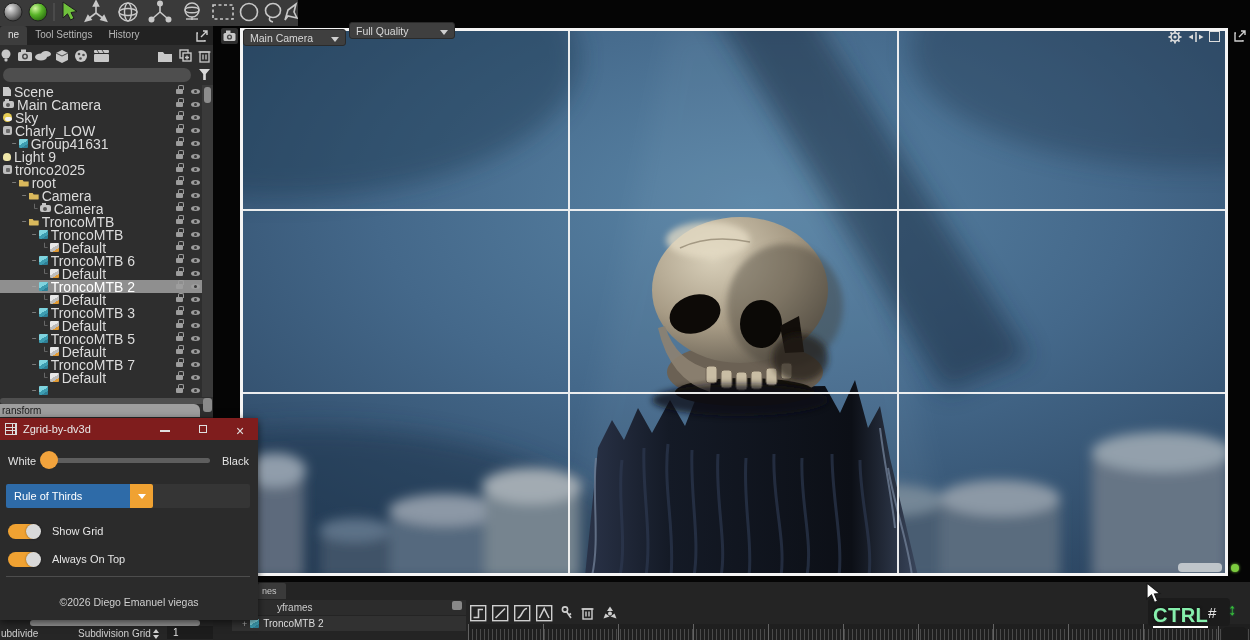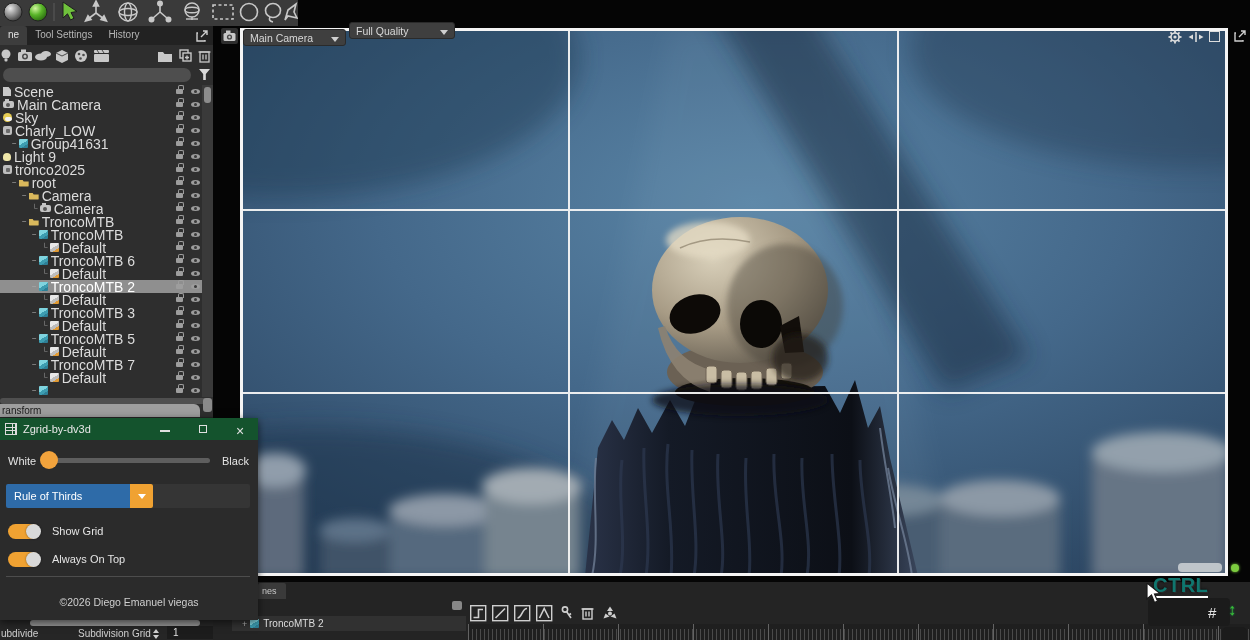--- a/index.html
+++ b/index.html
@@ -75,21 +75,21 @@
   .pill{position:absolute;height:17px;background:#3f3f3f;border:1px solid #2a2a2a;border-radius:3px;
      color:#d8d8d8;font-size:10.5px;display:flex;align-items:center;padding:0 6px;box-sizing:border-box;}
   .car{margin-left:auto;padding-left:10px;}
   .car::before{content:"";display:inline-block;border-left:4px solid transparent;border-right:4px solid transparent;
      border-top:5px solid #cfcfcf;}
   #vp-scrollpill{left:1178px;top:563px;width:44px;height:9px;background:#cfd3d6;border-radius:4px;opacity:.85;}
   #green-dot{left:1231px;top:564px;width:8px;height:8px;border-radius:50%;background:#7ccc3f;box-shadow:0 0 3px #7ccc3f;}
 
   
   #dialog{left:0;top:418px;width:258px;height:202px;background:#2b2b2b;box-shadow:0 2px 8px rgba(0,0,0,.6);}
-  #dlg-title{position:absolute;left:0;top:0;width:258px;height:22px;background:#14532d;display:flex;align-items:center;}
+  #dlg-title{position:absolute;left:0;top:0;width:258px;height:22px;background:#7f1d1d;display:flex;align-items:center;}
   #dlg-grid-icon{width:12px;height:12px;margin:0 6px 0 5px;border:1px solid #dcdcdc;box-sizing:border-box;
      background-image:repeating-linear-gradient(0deg,transparent 0 2.5px,#dcdcdc 2.5px 3.5px),
                       repeating-linear-gradient(90deg,transparent 0 2.5px,#dcdcdc 2.5px 3.5px);}
   #dlg-title-text{color:#e8e8e8;font-size:11px;}
   .winbtn{position:absolute;top:4px;width:14px;height:14px;color:#e0e0e0;text-align:center;}
   .btn-min::before{content:"";position:absolute;left:2px;top:8px;width:10px;height:1.5px;background:#e0e0e0;}
   .btn-max::before{content:"";position:absolute;left:2.5px;top:3px;width:8px;height:8px;border:1.2px solid #e0e0e0;box-sizing:border-box;}
   .btn-close::before{content:"×";font-size:14px;line-height:13px;}
   .dlg-label{position:absolute;color:#e4e4e4;font-size:11px;}
   #dlg-slider-track{position:absolute;left:44px;top:40px;width:166px;height:5px;background:#5e5e5e;border-radius:3px;}
@@ -117,21 +117,21 @@
      font-size:10px;display:flex;align-items:center;}
   #tl-track .plus{color:#b5b5b5;margin:0 3px 0 10px;font-size:9px;}
   #ruler{position:absolute;left:255px;top:42px;width:782px;height:16px;background:#1f1f1f;}
   #ruler .ticks{position:absolute;left:0;bottom:0;width:100%;height:11px;
      background:repeating-linear-gradient(90deg,#4a4a4a 0 1px,transparent 1px 4px);}
   #ruler .bigticks{position:absolute;left:0;bottom:0;width:100%;height:16px;
      background:repeating-linear-gradient(90deg,#636363 0 1px,transparent 1px 75px);}
 
   
   #ctrl-box{left:1148px;top:598px;width:82px;height:28px;background:#1b1b1b;border-radius:4px;}
-  #ctrl-text{left:1153px;top:574px;font-size:20px;font-weight:bold;color:#0f766e;letter-spacing:.5px;
+  #ctrl-text{left:1153px;top:604px;font-size:20px;font-weight:bold;color:#86efac;letter-spacing:.5px;
      border-bottom:2.5px solid #fff;text-shadow:1px 1px 0 #2a2a2a,0 0 3px #000;line-height:22px;}
   #hash{left:1208px;top:604px;font-size:15px;color:#e4e4e4;}
   #updown{left:1228px;top:601px;font-size:16px;font-weight:bold;color:#3fbf35;text-shadow:0 0 2px #1a5;}
   #br-pill{left:1222px;top:627px;width:25px;height:13px;background:#1b1b1b;border-radius:5px 5px 0 0;}
 
   .extlink{width:13px;height:13px;}
   svg{display:block;}
 </style>
 </head>
 <body>
@@ -621,20 +621,21 @@
   </div>
   <div class="abs" style="left:1233px;top:586px">
     <svg class="extlink" viewBox="0 0 13 13">
         <path d="M2,4 h-1 v8 h8 v-1" fill="none" stroke="#cfcfcf" stroke-width="1.4"></path>
     <path d="M5,8 L11,2 M7,2 h4 v4" fill="none" stroke="#cfcfcf" stroke-width="1.4"></path>
       </svg>
   </div>
 
   <div id="timeline" class="abs">
     <div id="tl-tab">nes</div>
+    <div id="tl-col-head">yframes</div>
     <div id="tl-mini-scroll"></div>
     <div id="tl-track">
       <span class="plus">+</span>
       <span class="ticon i-cube" style="margin-right:4px"></span>
       <span>TroncoMTB 2</span>
     </div>
     <div class="abs" style="left:257px;top:23px">
       <svg width="152" height="17" viewBox="0 0 152 17">
         <g>
           <rect x="0.7" y="0.7" width="15" height="15" fill="none" stroke="#cfcfcf" stroke-width="1.4"></rect>

